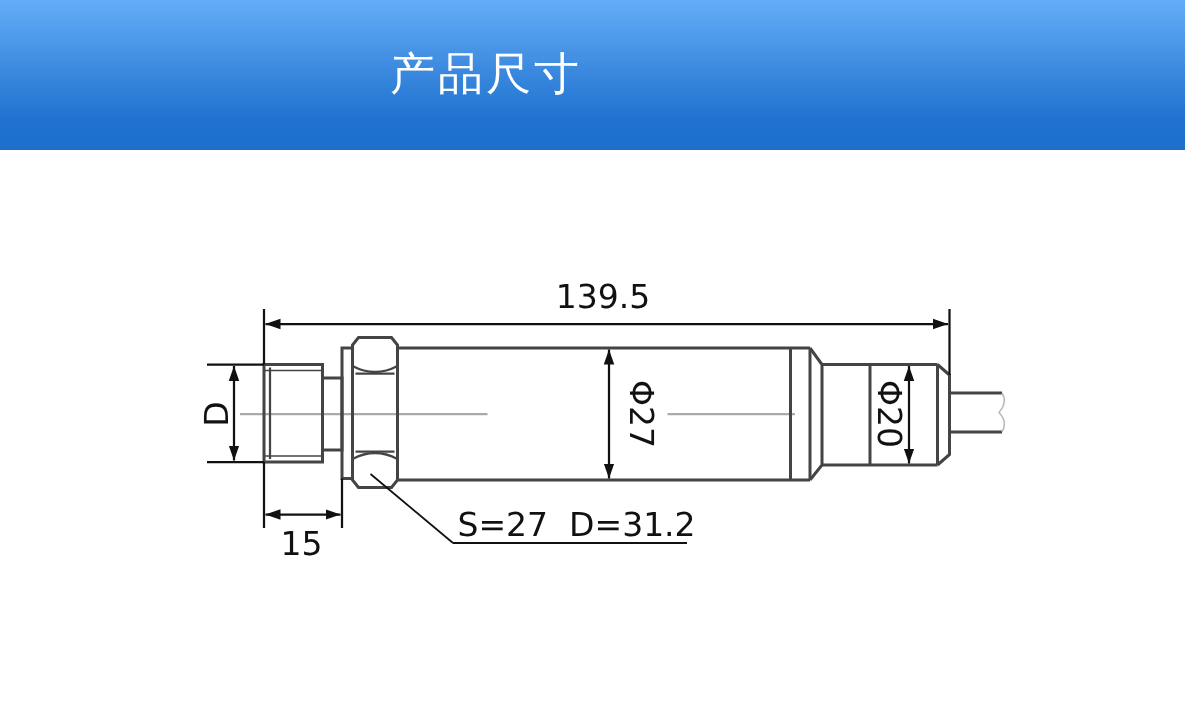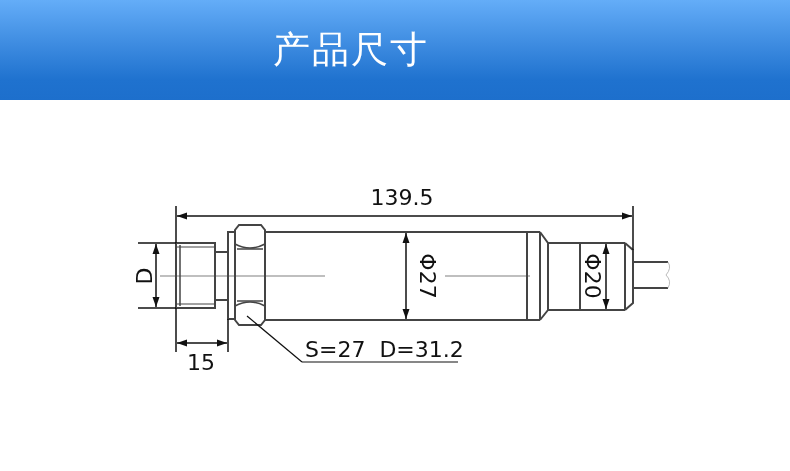--- a/index.html
+++ b/index.html
@@ -1,21 +1,21 @@
 <!DOCTYPE html>
 <html><head>
 <meta charset="utf-8">
 <style>
   html, body { margin:0; padding:0; }
   body { width:790px; height:471px; background:#ffffff; position:relative; overflow:hidden;
          font-family: "DejaVu Sans", "Liberation Sans", sans-serif; }
   .header { position:absolute; left:0; top:0; width:790px; height:100px;
             background: linear-gradient(to bottom, #64adf8 0%, #3d8be0 45%, #1f72cf 80%, #1d6fcc 100%); }
   .header-title { position:absolute; left:0; top:0; width:648px; height:100px; line-height:100px;
-                  text-align:center; color:#ffffff; font-size:37px; letter-spacing:2px; font-weight:normal;margin-left:27px; }
+                  text-align:center; color:#ffffff; font-size:30px; letter-spacing:2px; font-weight:normal; }
   svg.drawing { position:absolute; left:0; top:0; }
   .dim-text { font-family: "DejaVu Sans", "Liberation Sans", sans-serif; font-size:22px; fill:#111; }
 </style>
 </head>
 <body>
 
 <div class="header">
   <div class="header-title">产品尺寸</div>
 </div>
 

